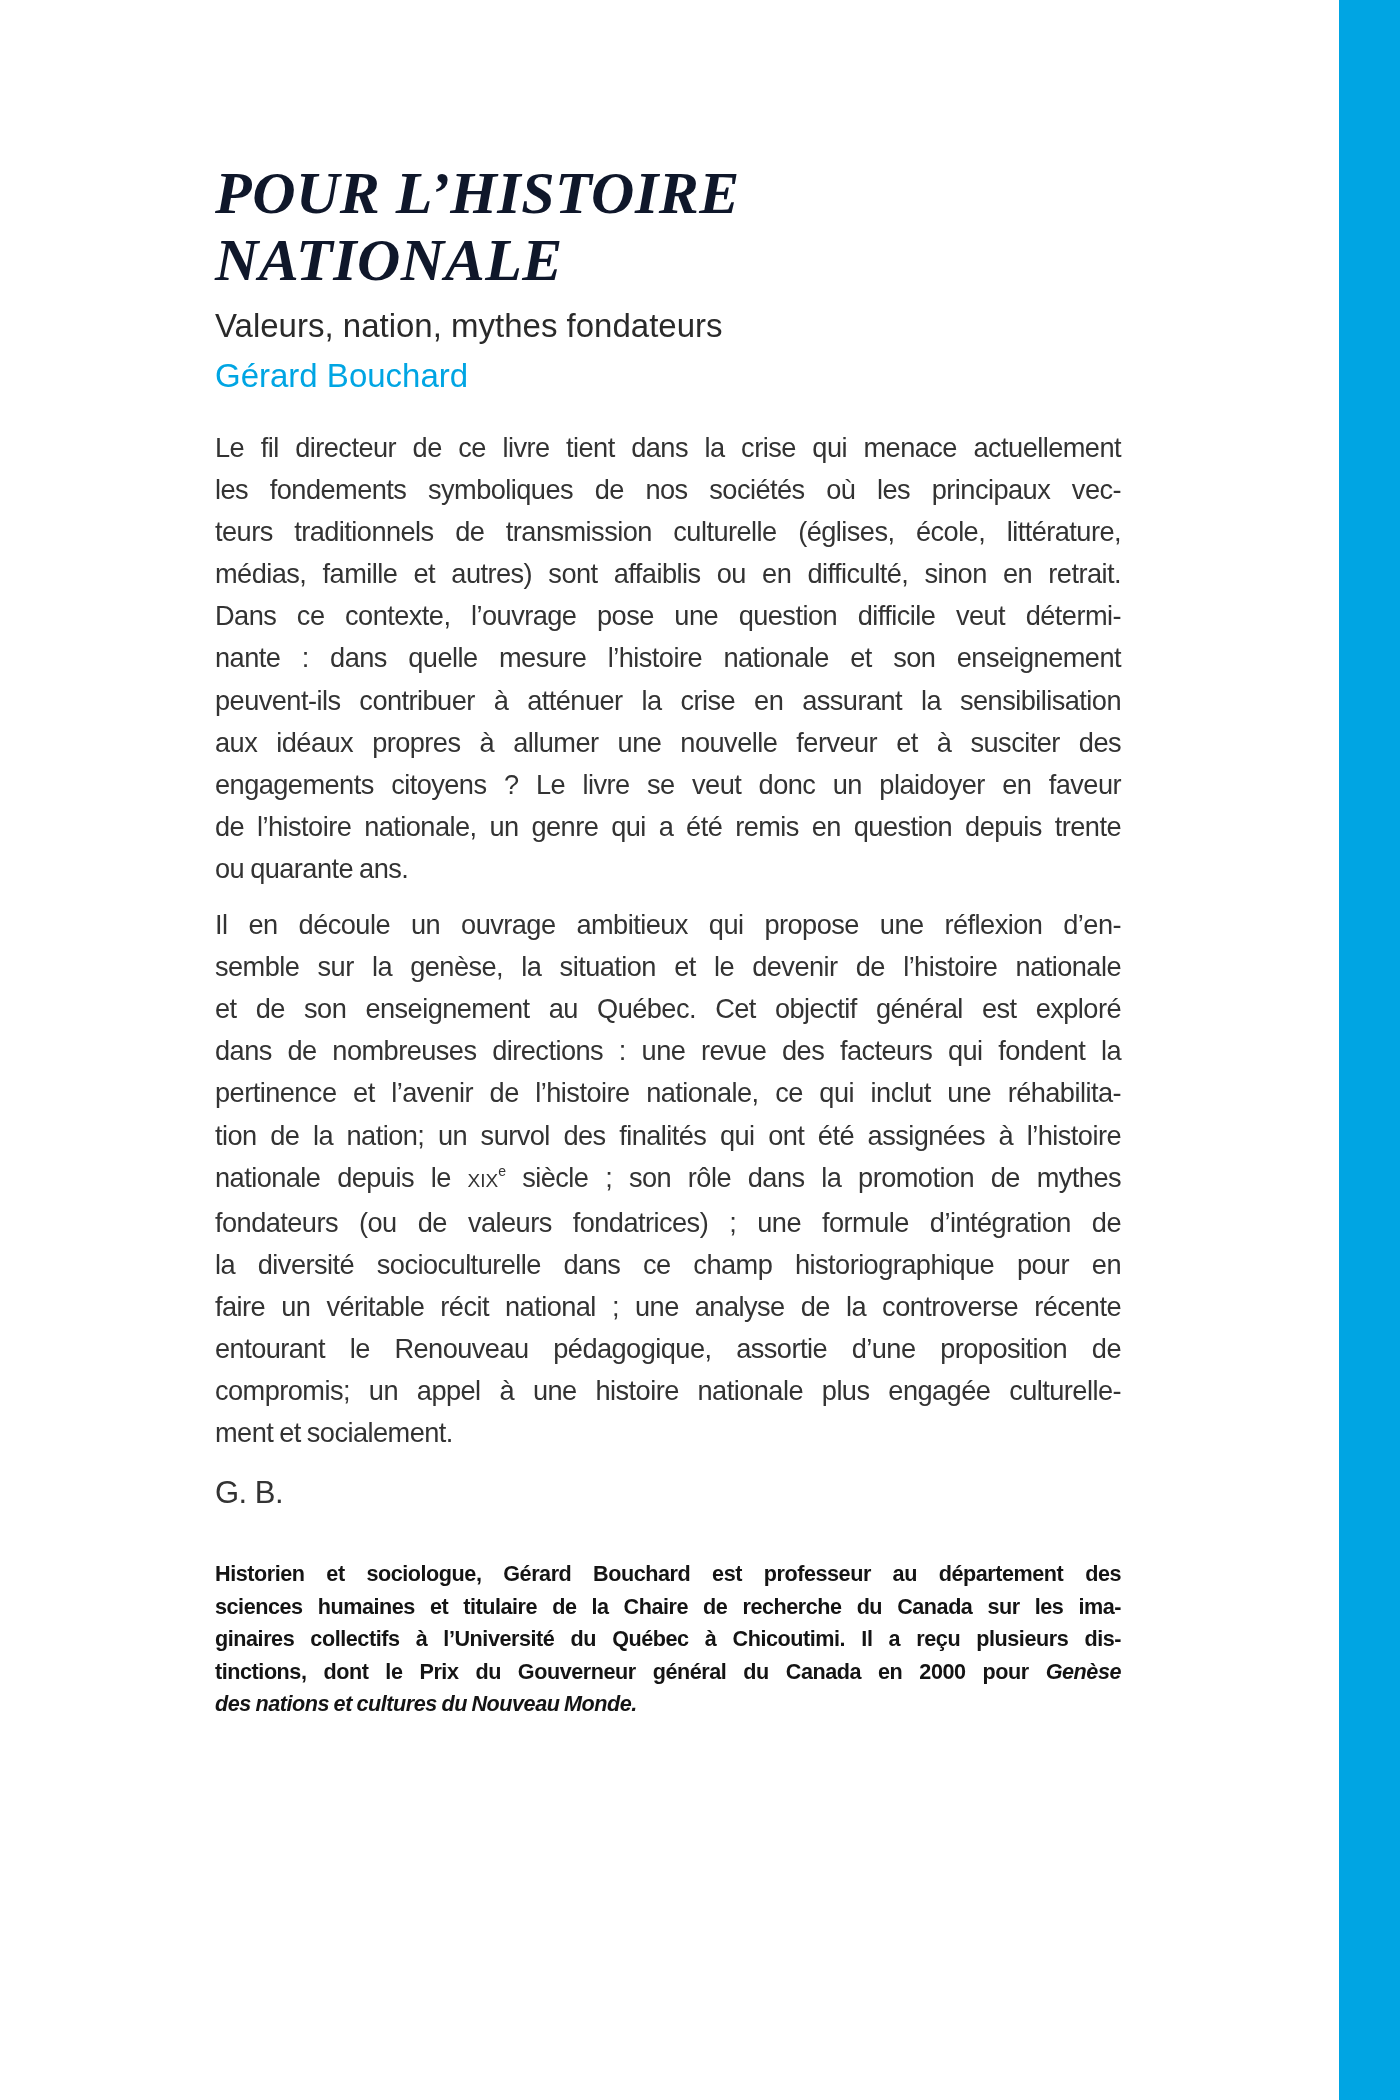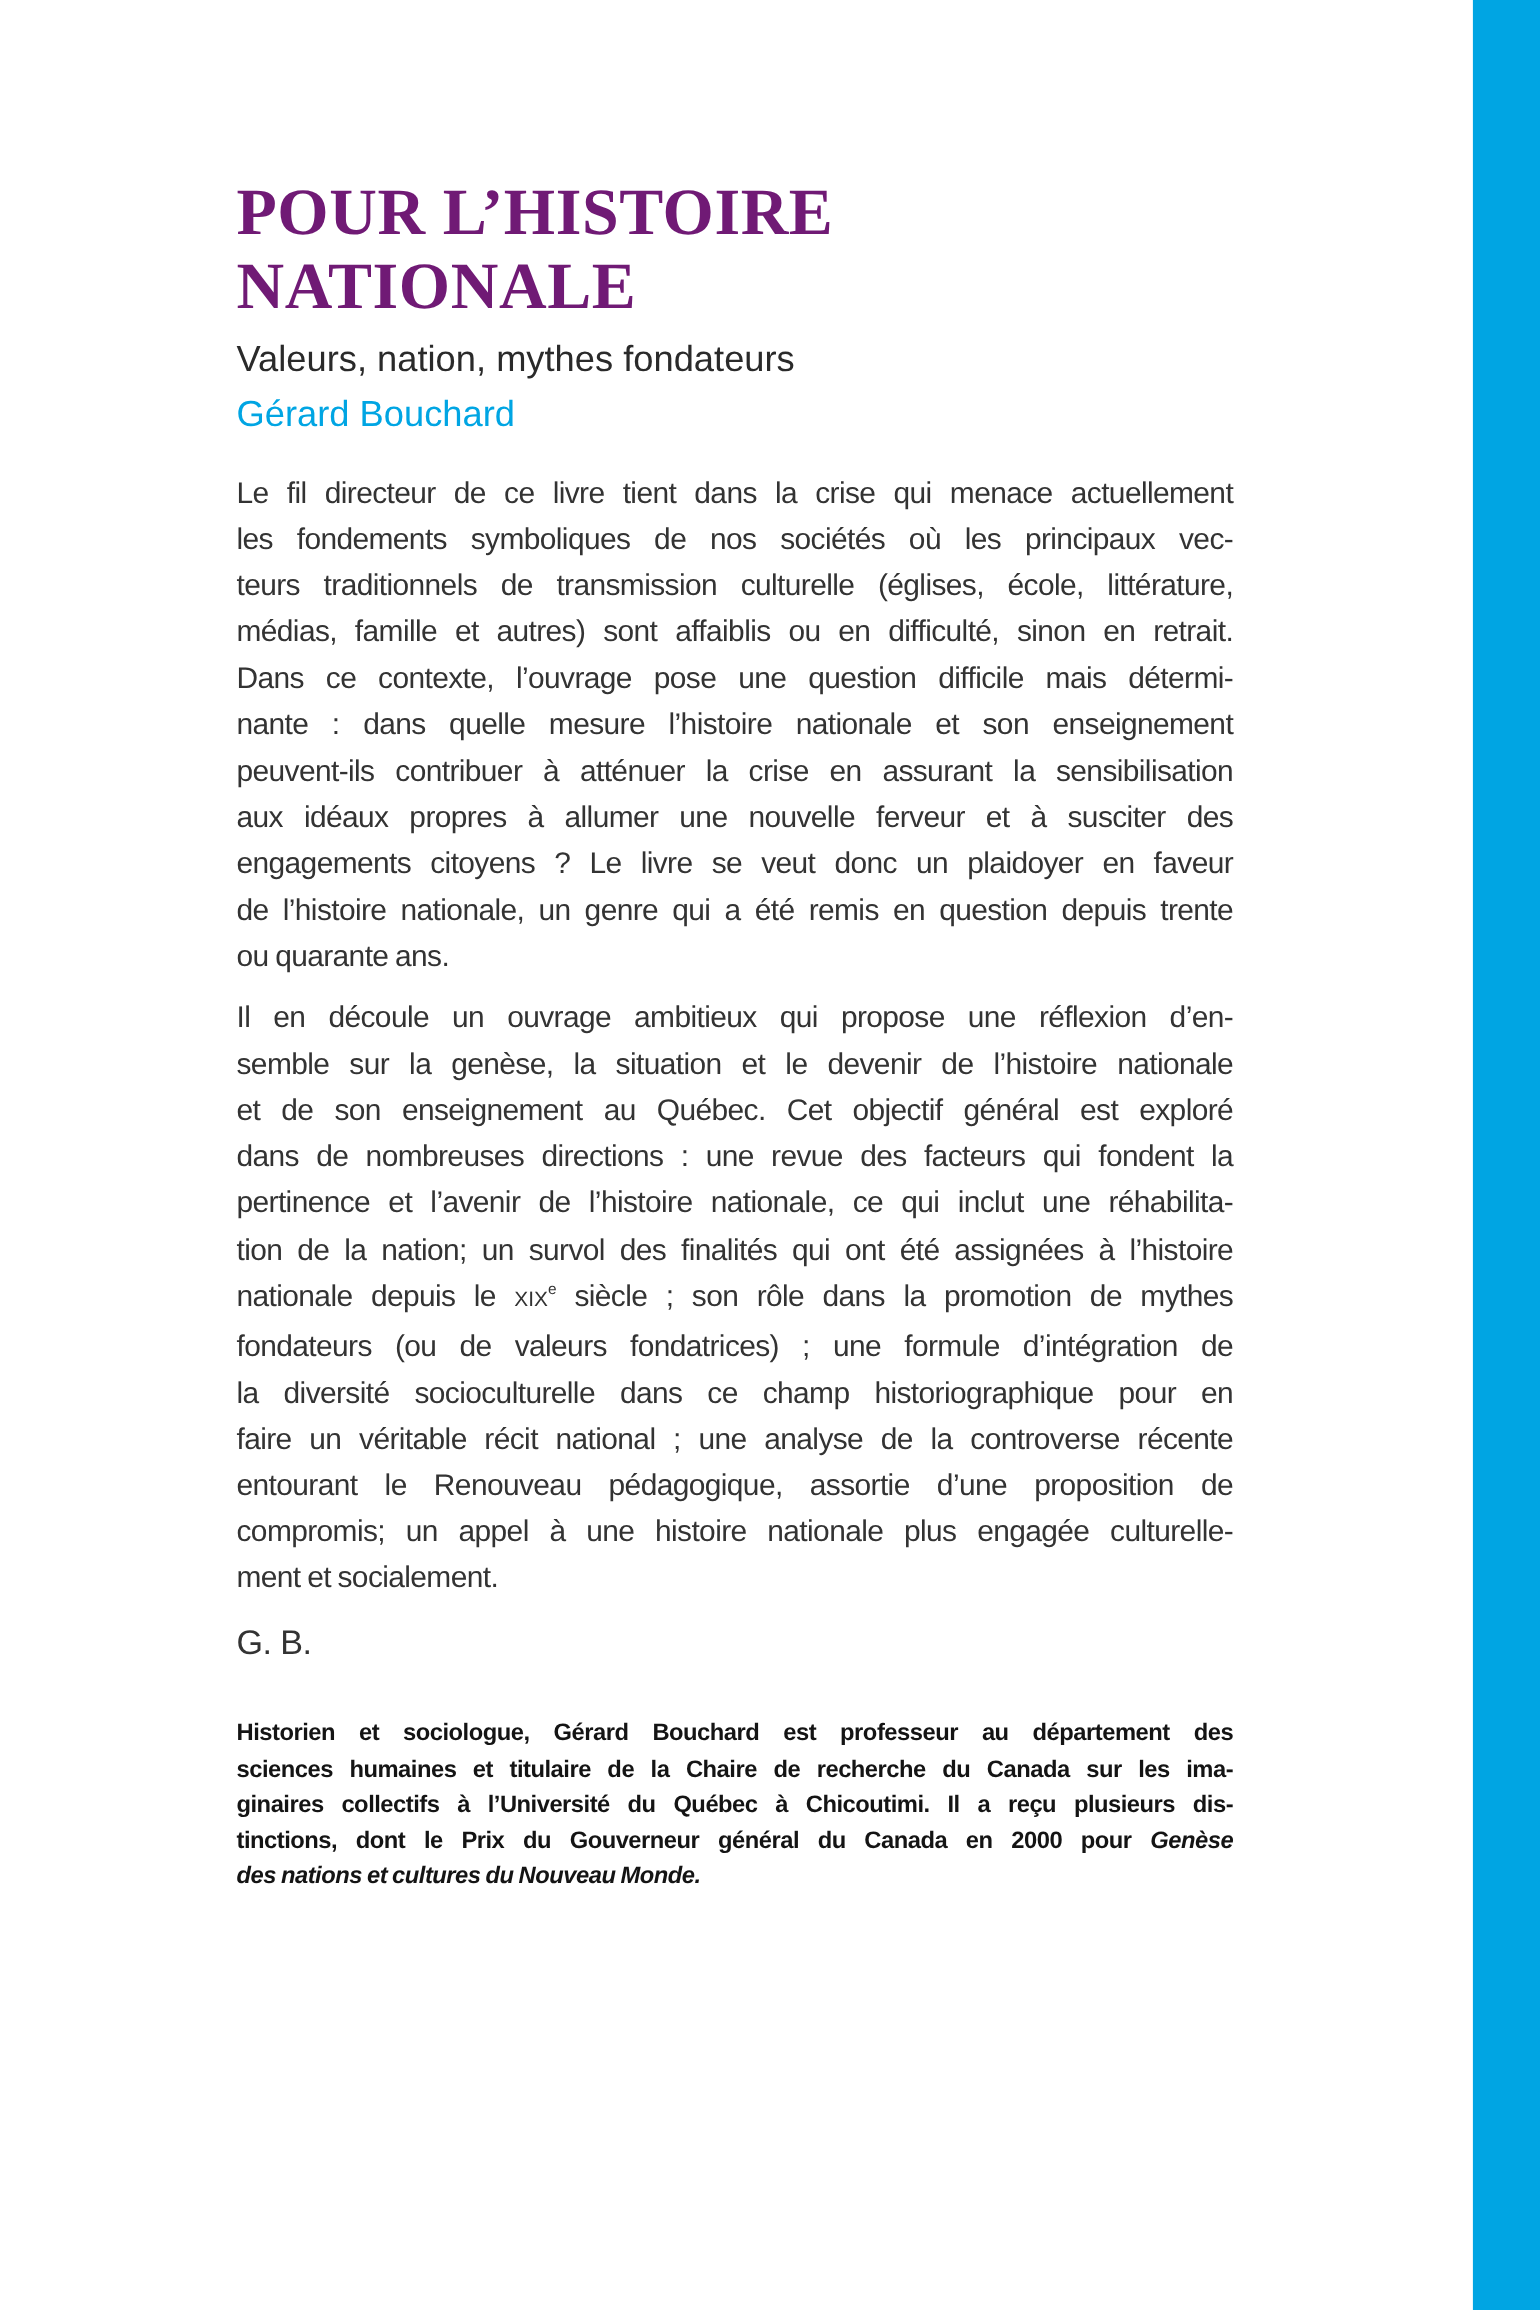--- a/index.html
+++ b/index.html
@@ -105,36 +105,36 @@
     .bio .line { white-space: nowrap; }
     .bio em { font-style: italic; }
   </style>
 </head>
 <body>
 
 <div class="accent-bar" style="background: rgb(0, 165, 227);"></div>
 
 <div class="content">
 
-  <h1 class="title" style="color: #701a75;">
+  <h1 class="title" style="color: #0f172a; font-style: italic;">
     <span>POUR L’HISTOIRE</span>
     <span>NATIONALE</span>
   </h1>
 
   <div class="subtitle">Valeurs, nation, mythes fondateurs</div>
 
   <div class="author" id="author-name" style="color: rgb(0, 165, 227);">Gérard Bouchard</div>
 
   <div class="body-text" style="color: rgb(51, 51, 51);">
     <p id="para-1">
         <span class="line">Le fil directeur de ce livre tient dans la crise qui menace actuellement</span>
         <span class="line">les fondements symboliques de nos sociétés où les principaux vec-</span>
         <span class="line">teurs traditionnels de transmission culturelle (églises, école, littérature,</span>
         <span class="line">médias, famille et autres) sont affaiblis ou en difficulté, sinon en retrait.</span>
-        <span class="line">Dans ce contexte, l’ouvrage pose une question difficile mais détermi-</span>
+        <span class="line">Dans ce contexte, l’ouvrage pose une question difficile veut détermi-</span>
         <span class="line">nante&nbsp;: dans quelle mesure l’histoire nationale et son enseignement</span>
         <span class="line">peuvent-ils contribuer à atténuer la crise en assurant la sensibilisation</span>
         <span class="line">aux idéaux propres à allumer une nouvelle ferveur et à susciter des</span>
         <span class="line">engagements citoyens&nbsp;? Le livre se veut donc un plaidoyer en faveur</span>
         <span class="line">de l’histoire nationale, un genre qui a été remis en question depuis trente</span>
         <span class="line last">ou quarante ans.</span>
       </p>
     <p id="para-2">
         <span class="line">Il en découle un ouvrage ambitieux qui propose une réflexion d’en-</span>
         <span class="line">semble sur la genèse, la situation et le devenir de l’histoire nationale</span>

